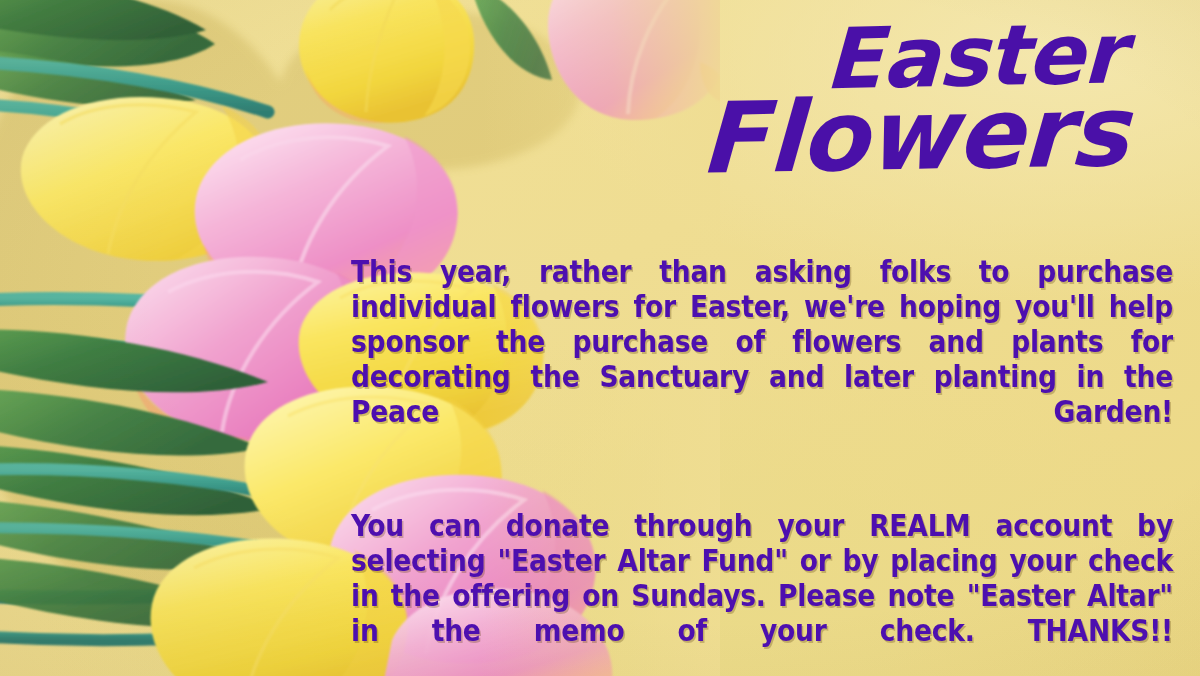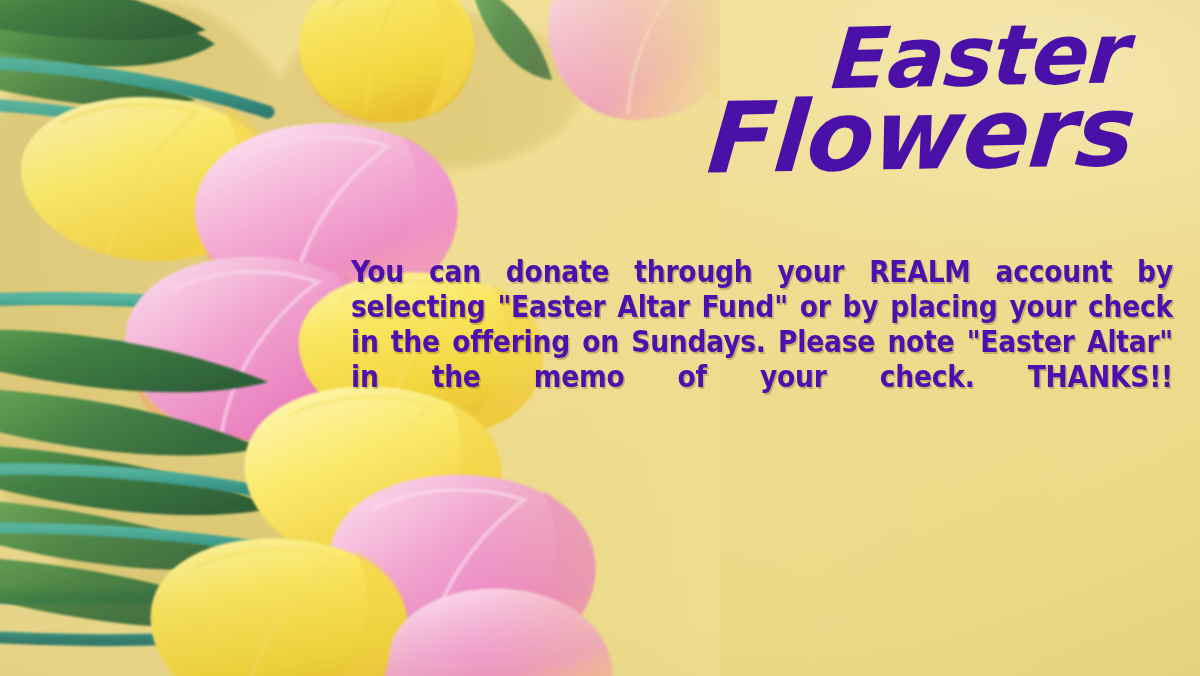--- a/index.html
+++ b/index.html
@@ -284,16 +284,17 @@
   </div>
 
   <div class="bg-vignette"></div>
 
   <div class="headline">
     <span class="l1">Easter</span>
     <span class="l2">Flowers</span>
   </div>
 
   <div class="copy">
+    <p>This year, rather than asking folks to purchase individual flowers for Easter, we're hoping you'll help sponsor the purchase of flowers and plants for decorating the Sanctuary and later planting in the Peace Garden!</p>
     <p>You can donate through your REALM account by selecting "Easter Altar Fund" or by placing your check in the offering on Sundays. Please note "Easter Altar" in the memo of your check. THANKS!!</p>
   </div>
 
 </div>
 
 </body></html>

